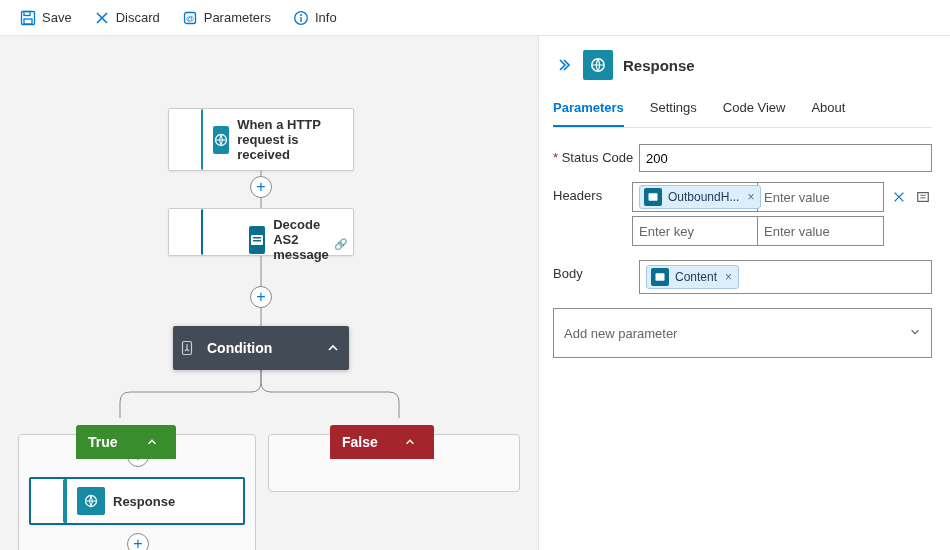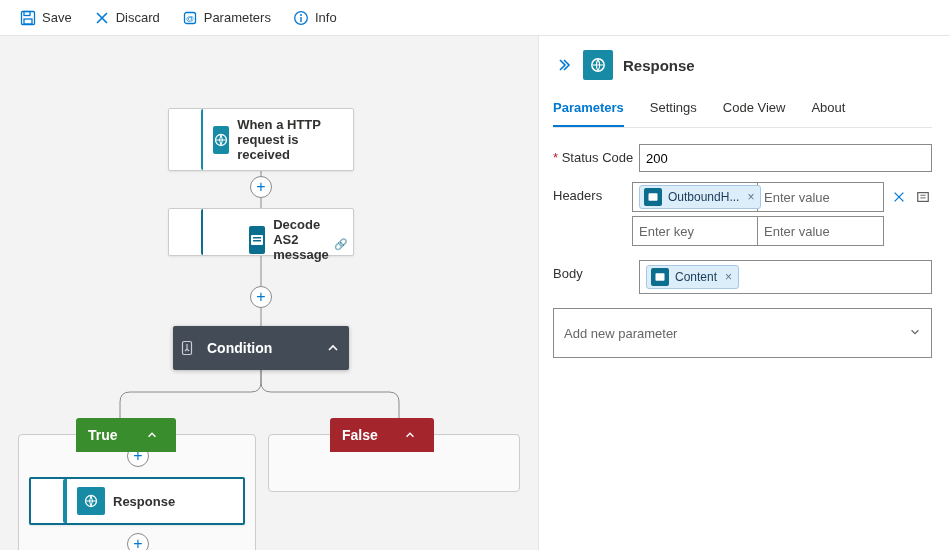--- a/index.html
+++ b/index.html
@@ -23,21 +23,21 @@
   .node.sel { border:2px solid #0b6e8f; }
   .plus-btn { position:absolute; width:22px; height:22px; background:#fff; border:1px solid #8a8a8a; border-radius:11px; display:flex; align-items:center; justify-content:center; color:#0078d4; font-size:16px; cursor:pointer; }
   .link-ic { position:absolute; font-size:11px; color:#8a8a8a; }
   
   .cnode { position:absolute; background:#434b57; color:#fff; border-radius:2px; box-shadow:0 1px 4px rgba(0,0,0,.25); display:flex; align-items:center; padding:10px 4px; gap:10px; }
   .cnode .cicon { width:20px; height:20px; display:flex; align-items:center; justify-content:center; }
   .cnode .ctitle { font-size:14px; font-weight:600; flex:1; }
   .chevron { width:24px; height:24px; display:flex; align-items:center; justify-content:center; cursor:pointer; }
   
   .branch { position:absolute; border:1px solid #ccc; border-radius:4px; background:#fafafa; }
-  .branch .bhead { height:34px; border-radius:3px 3px 0 0; color:#fff; display:flex; align-items:center; padding:0 12px; font-size:14px; font-weight:600; }
+  .branch .bhead { height:34px; border-radius:3px 3px 0 0; color:#fff; display:flex; align-items:center; padding:0 12px; font-size:14px; font-weight:600;margin-top:7px; }
   .branch.true  .bhead { background:#3a8d2d; }
   .branch.false .bhead { background:#a4262c; }
   .branch .bhead .sp { flex:1; }
   
   svg.conn { position:absolute; inset:0; width:100%; height:100%; pointer-events:none; }
   
   .phead { display:flex; align-items:center; gap:10px; padding:6px 0 14px 0; }
   .phead .coll { width:20px; height:20px; color:#0078d4; display:flex; align-items:center; justify-content:center; cursor:pointer; }
   .phead .pic { width:30px; height:30px; background:#178aa5; border-radius:2px; display:flex; align-items:center; justify-content:center; }
   .phead .ptitle { font-size:15px; font-weight:600; }

